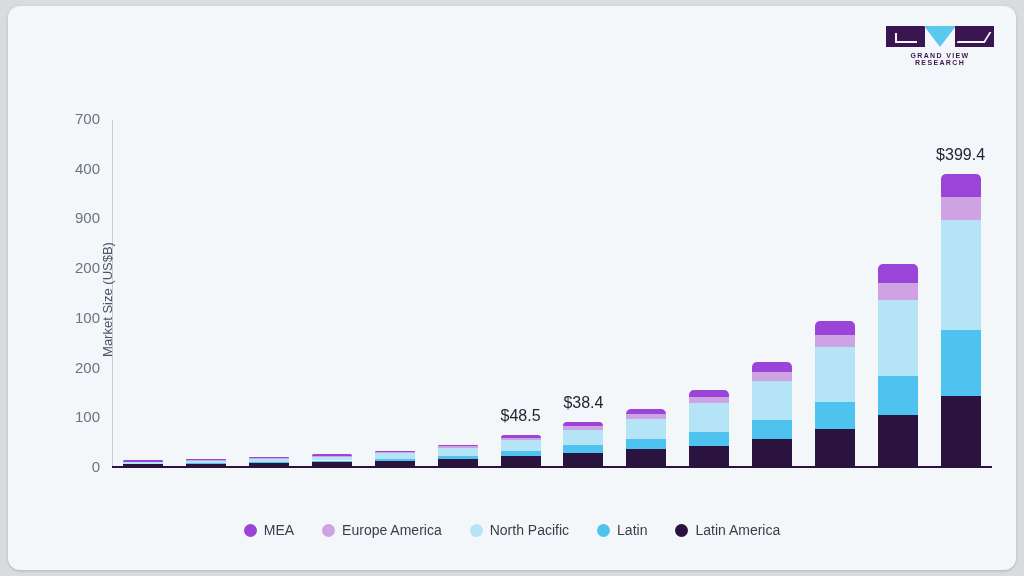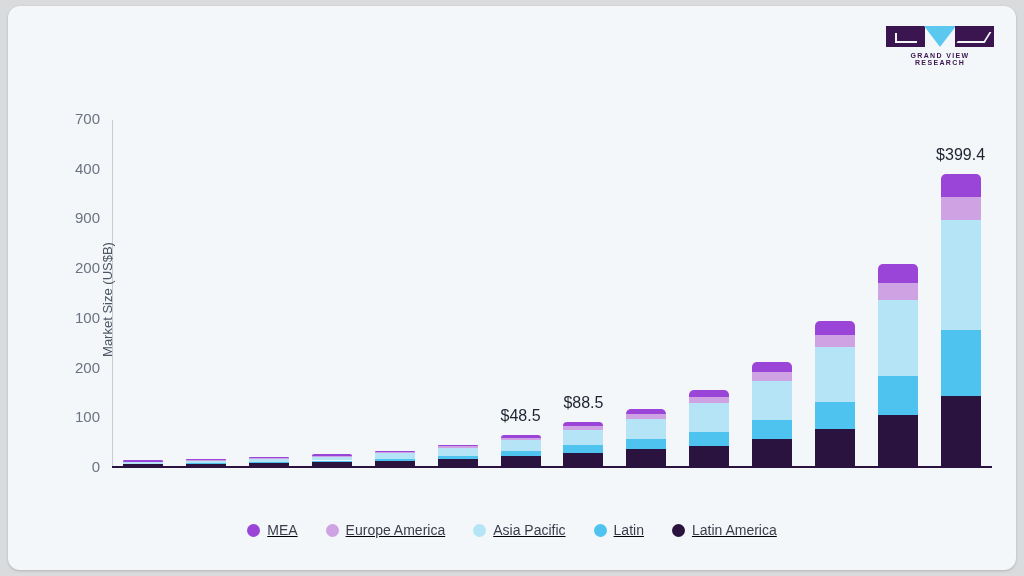--- a/index.html
+++ b/index.html
@@ -95,21 +95,21 @@
   .seg { position: absolute; left: 0; width: 100%; }
   .seg.top { border-top-left-radius: 5px; border-top-right-radius: 5px; }
   .datalabel {
     position: absolute;
     transform: translateX(-50%);
     font-size: 16px; color: #1f2330; white-space: nowrap;
   }
   
   #legend {
     position: absolute; left: 0; right: 0; top: 516px;
-    display: flex; justify-content: center; align-items: center; gap: 28px; text-decoration: underline;
+    display: flex; justify-content: center; align-items: center; gap: 28px;
   }
   .legend-item { display: flex; align-items: center; gap: 7px; }
   .legend-dot { width: 13px; height: 13px; border-radius: 50%; display: block; }
   .legend-label { font-size: 14px; color: #3c3c4a; }
 </style>
 </head>
 <body>
 
 <div id="card">
 
@@ -262,37 +262,37 @@
             <div class="seg" style="background: rgb(79, 195, 240); height: 66.12px; bottom: 70.0971px;"></div>
             <div class="seg" style="background: rgb(181, 228, 247); height: 109.371px; bottom: 136.217px;"></div>
             <div class="seg" style="background: rgb(207, 163, 227); height: 23.3657px; bottom: 245.589px;"></div>
             <div class="seg top" style="background: rgb(155, 69, 216); height: 23.3657px; bottom: 268.954px;"></div>
           </div>
         </div>
       </div>
     <div id="xticks"></div>
     <div id="datalabels">
         <div class="datalabel" style="left: 408.571px; top: 289.028px;">$48.5</div>
-        <div class="datalabel" style="left: 471.429px; top: 276.351px;">$88.5</div>
+        <div class="datalabel" style="left: 471.429px; top: 276.351px;">$38.4</div>
         <div class="datalabel" style="left: 848.571px; top: 27.68px;">$399.4</div>
       </div>
   </div>
 
   <div id="legend">
       <div class="legend-item">
         <span class="legend-dot" style="background: rgb(155, 69, 216);"></span>
         <span class="legend-label">MEA</span>
       </div>
       <div class="legend-item">
         <span class="legend-dot" style="background: rgb(207, 163, 227);"></span>
         <span class="legend-label">Europe America</span>
       </div>
       <div class="legend-item">
         <span class="legend-dot" style="background: rgb(181, 228, 247);"></span>
-        <span class="legend-label">Asia Pacific</span>
+        <span class="legend-label">North Pacific</span>
       </div>
       <div class="legend-item">
         <span class="legend-dot" style="background: rgb(79, 195, 240);"></span>
         <span class="legend-label">Latin</span>
       </div>
       <div class="legend-item">
         <span class="legend-dot" style="background: rgb(43, 19, 64);"></span>
         <span class="legend-label">Latin America</span>
       </div>
     </div>

